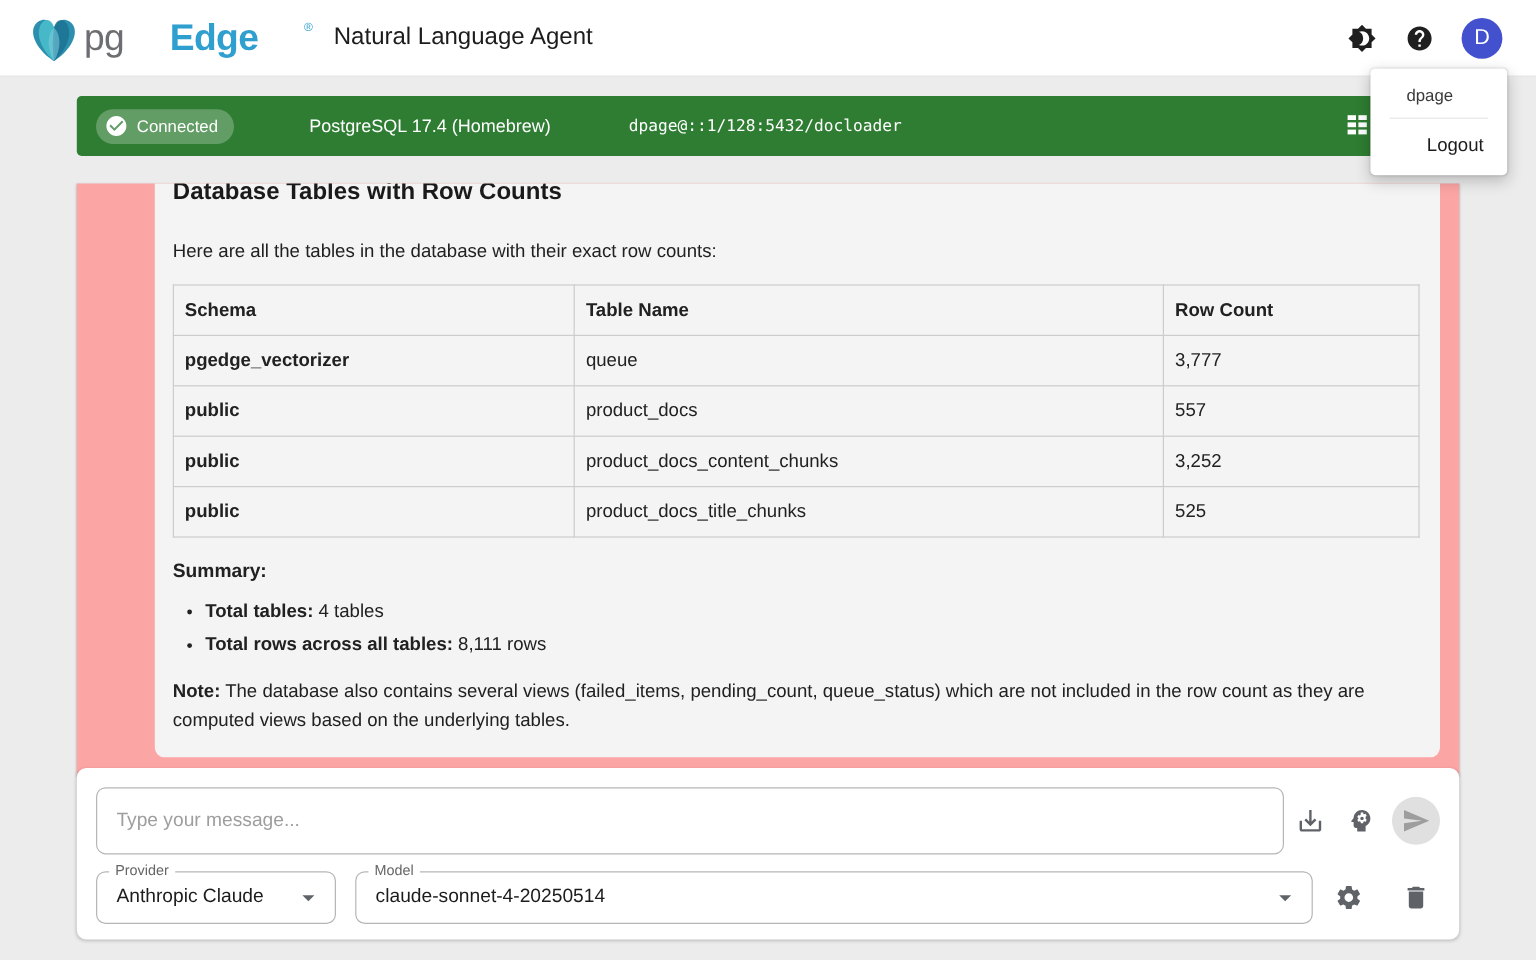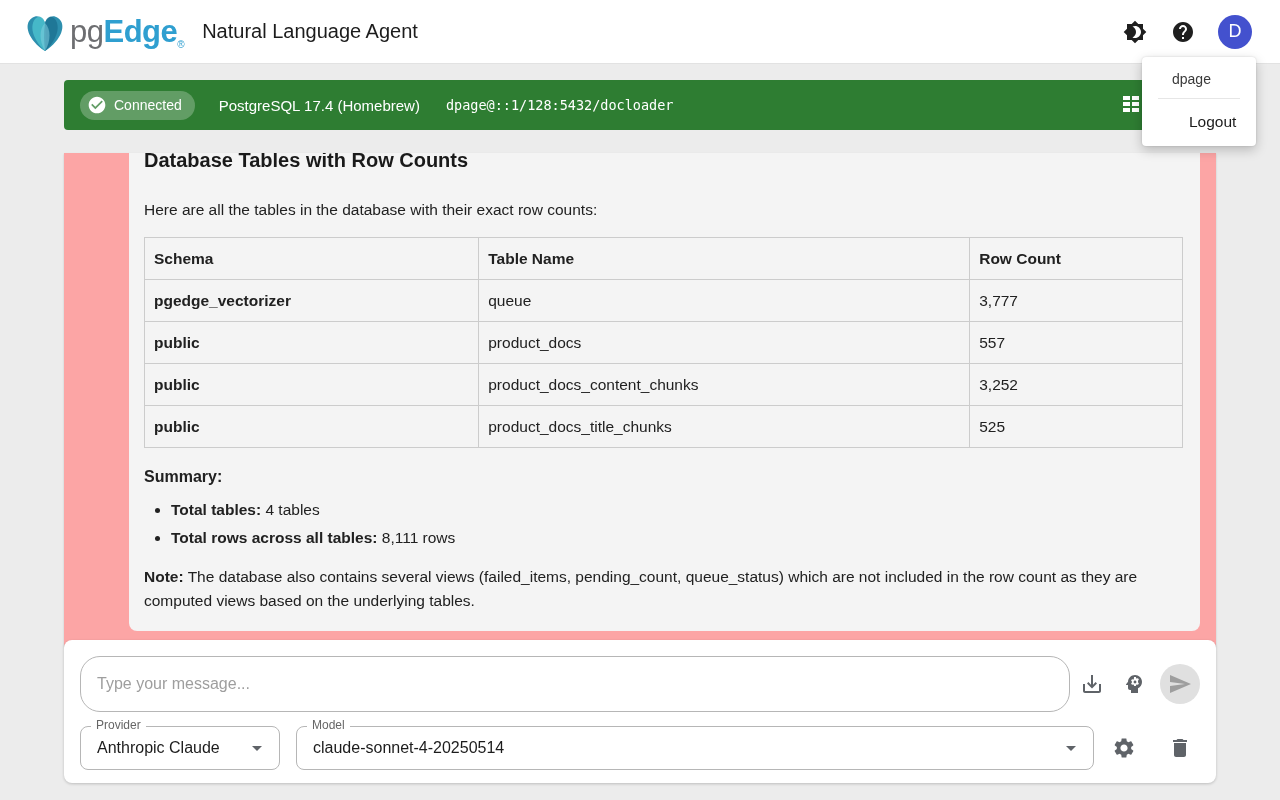--- a/index.html
+++ b/index.html
@@ -12,40 +12,40 @@
   }
 
   
   .app-header {
     position:absolute; top:0; left:0; width:1280px; height:64px;
     background:#ffffff; border-bottom:1px solid #e2e2e2;
     display:flex; align-items:center; padding:0 28px 0 22px; z-index:20;
   }
   .brand { display:flex; align-items:center; }
   .brand-mark { width:46px; height:42px; margin-right:2px; }
-  .brand-text { font-size:31px; letter-spacing:-0.5px; display:flex; align-items:flex-end; }
+  .brand-text { font-size:31px; letter-spacing:-0.5px; display:flex; align-items:flex-start;gap:38px; }
   .brand-pg { color:#6d6e71; font-weight:400; }
   .brand-edge { color:#2f9fd0; font-weight:700; }
   .brand-reg { color:#2f9fd0; font-size:10px; margin-top:4px; }
   .app-title { font-size:20px; color:#1c1c1c; margin-left:18px; font-weight:400; }
   .header-actions { margin-left:auto; display:flex; align-items:center; gap:22px; }
   .icon-btn { width:26px; height:26px; border:none; background:transparent; cursor:pointer; padding:0;
               display:flex; align-items:center; justify-content:center; }
   .icon-btn svg { fill:#1f1f1f; }
   .avatar {
     width:34px; height:34px; border-radius:50%; background:#4351ce; color:#ffffff;
     display:flex; align-items:center; justify-content:center; font-size:18px;
     border:none; cursor:pointer;
   }
 
   
   .conn-bar {
     position:absolute; left:64px; top:80px; width:1152px; height:50px;
     background:#2e7d32; border-radius:4px; display:flex; align-items:center;
-    padding:0 16px; z-index:10; color:#fff;
+    padding:0 16px; z-index:10; color:#fff;gap:39px;
   }
   .conn-chip {
     display:flex; align-items:center; gap:7px; background:rgba(255,255,255,0.25);
     border-radius:15px; height:29px; padding:0 13px 0 7px; font-size:14px;
   }
   .conn-server { margin-left:24px; font-size:15px; }
   .conn-dsn { margin-left:26px; font-family:"DejaVu Sans Mono", monospace; font-size:13.5px; }
   .conn-tables-btn { margin-left:auto; width:22px; height:22px; background:transparent; border:none; cursor:pointer; padding:0; margin-right:58px; }
 
   
@@ -72,21 +72,21 @@
   b { font-weight:700; }
 
   
   .composer {
     position:absolute; left:64px; top:640px; width:1152px; height:143px;
     background:#ffffff; border-radius:8px; box-shadow:0 1px 3px rgba(0,0,0,0.2);
     padding:16px; z-index:6;
   }
   .composer-row1 { display:flex; align-items:center; }
   .msg-input {
-    flex:1; height:56px; border:1px solid #b6b6b6; border-radius:20px;
+    flex:1; height:56px; border:1px solid #b6b6b6; border-radius:8px;
     font-size:16px; padding:0 16px; font-family:"Liberation Sans", sans-serif;
     color:#212121; outline:none; background:#fff;
   }
   .msg-input::placeholder { color:#9e9e9e; }
   .composer-icons { display:flex; align-items:center; }
   .tool-btn { width:40px; height:40px; border:none; background:transparent; cursor:pointer;
               display:flex; align-items:center; justify-content:center; padding:0; margin-left:2px; }
   .tool-btn svg { fill:#5f6368; }
   .send-btn {
     width:40px; height:40px; border-radius:50%; background:#e0e0e0; border:none;

